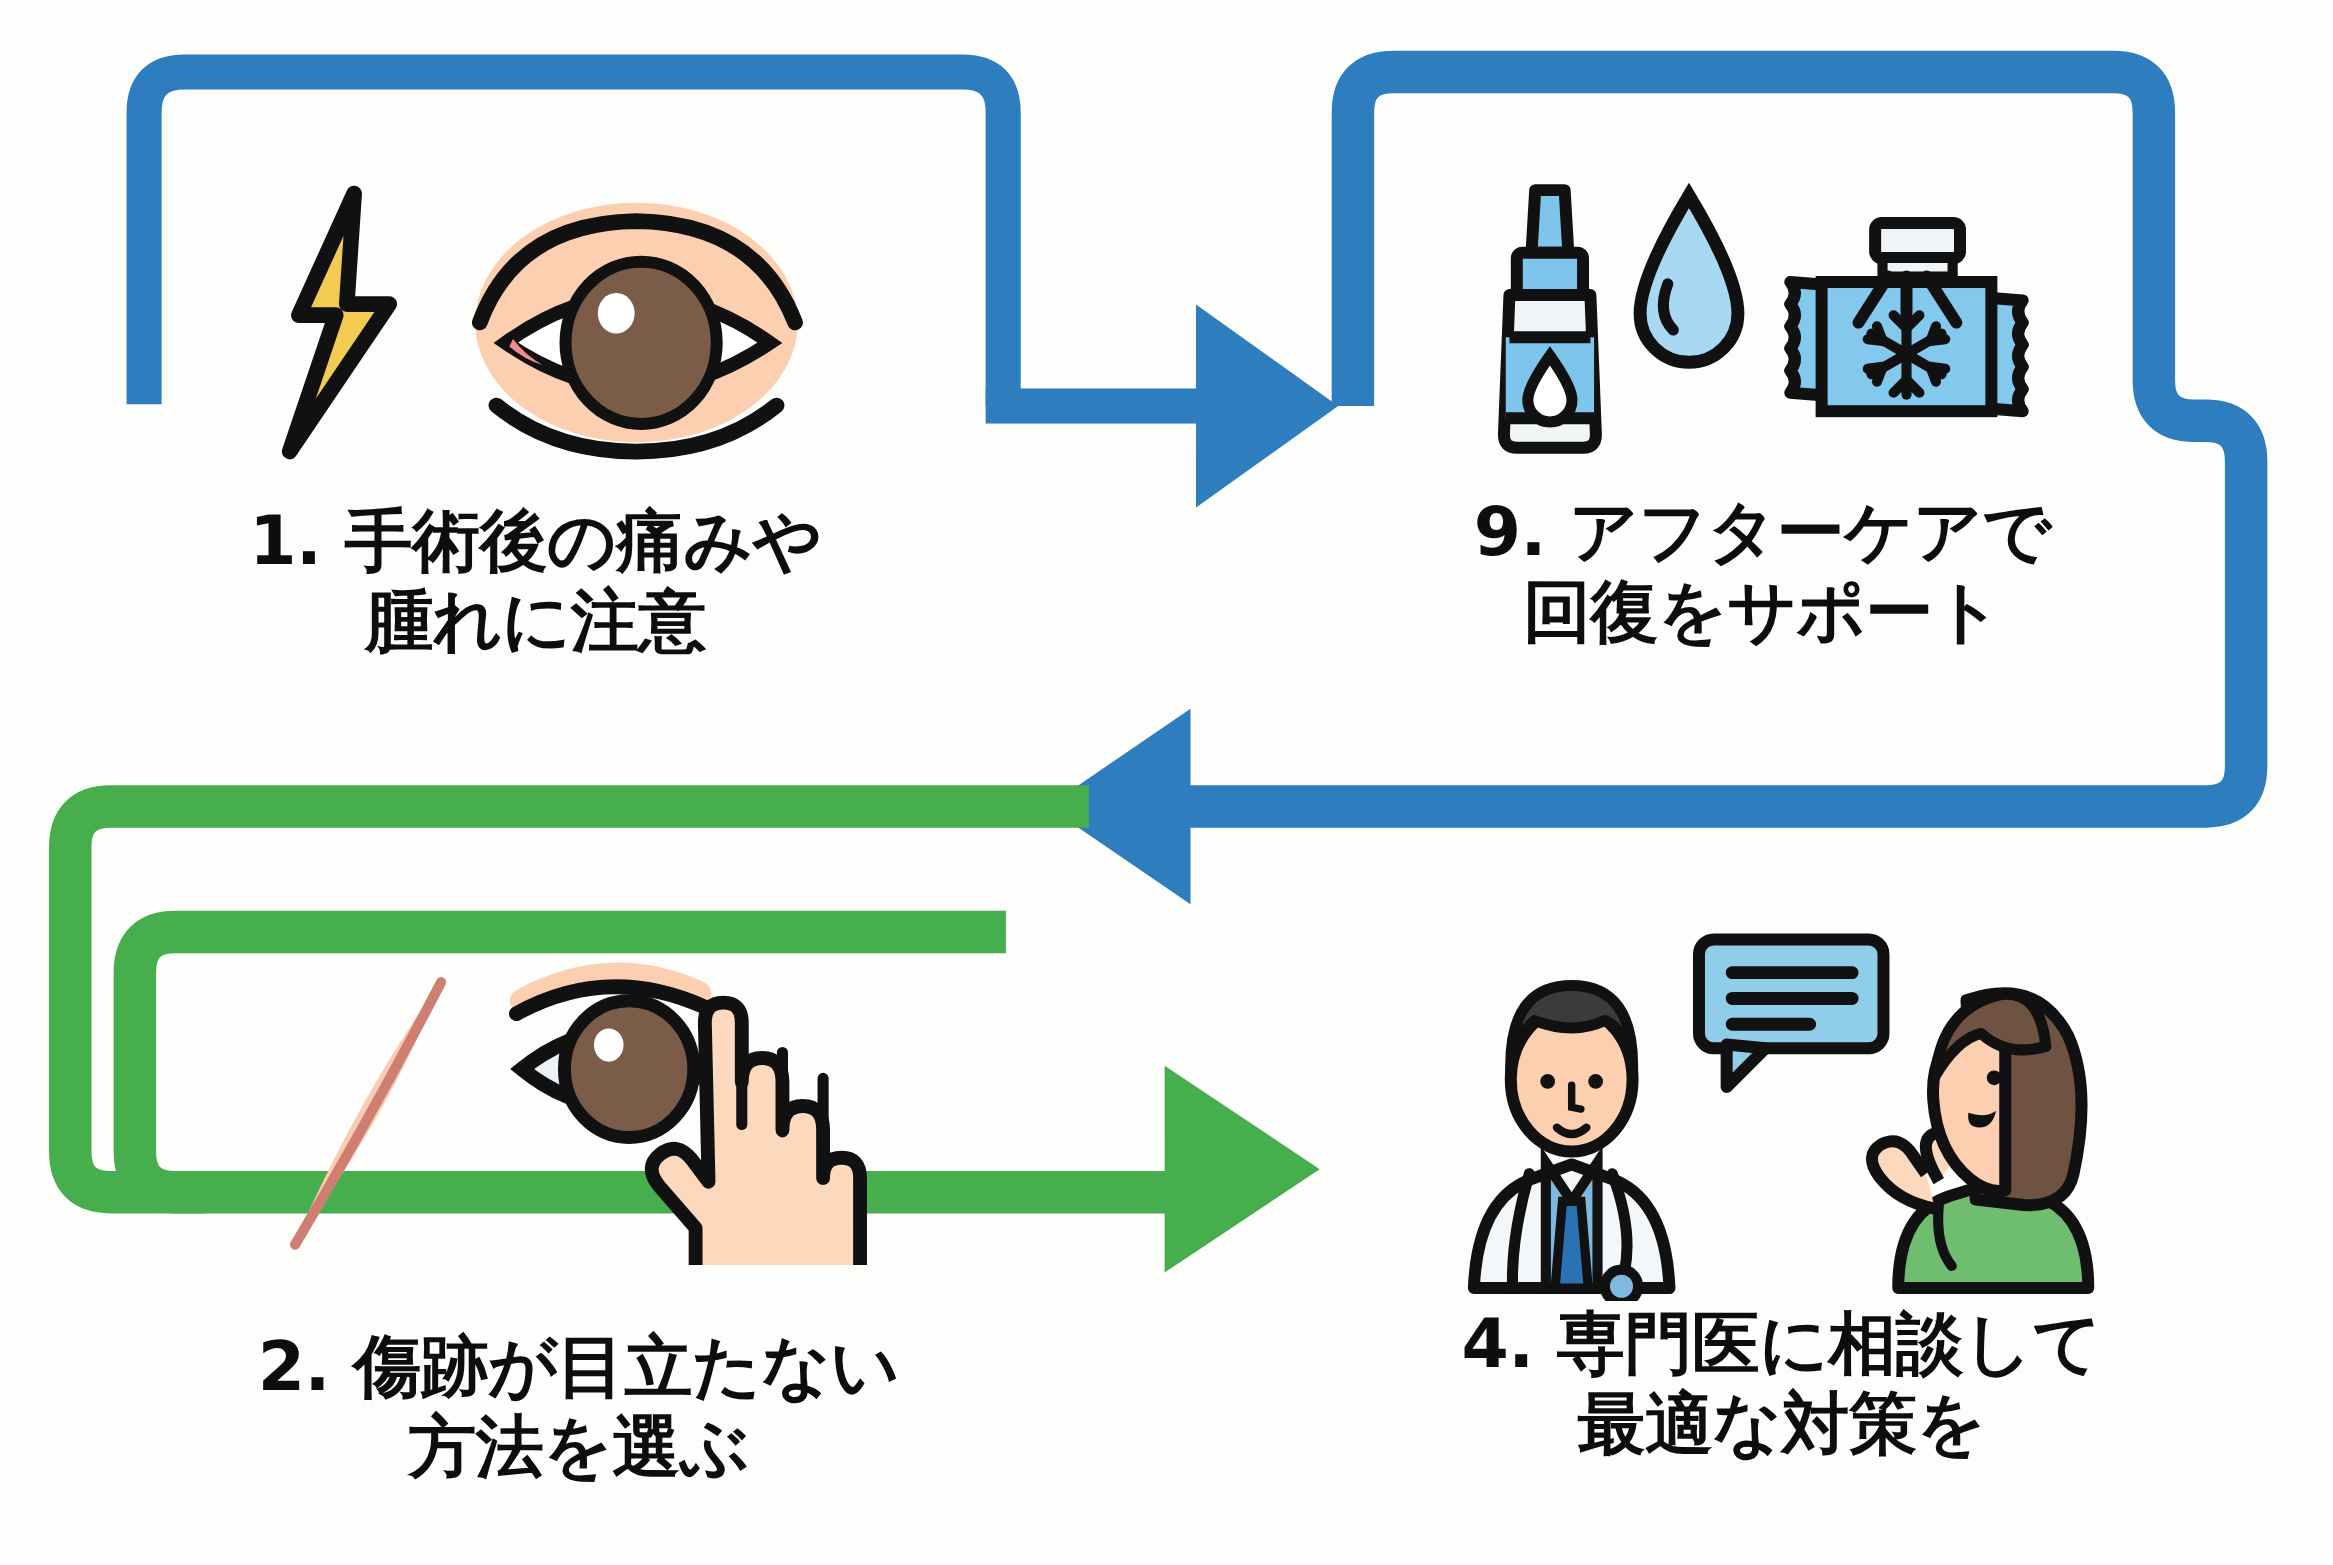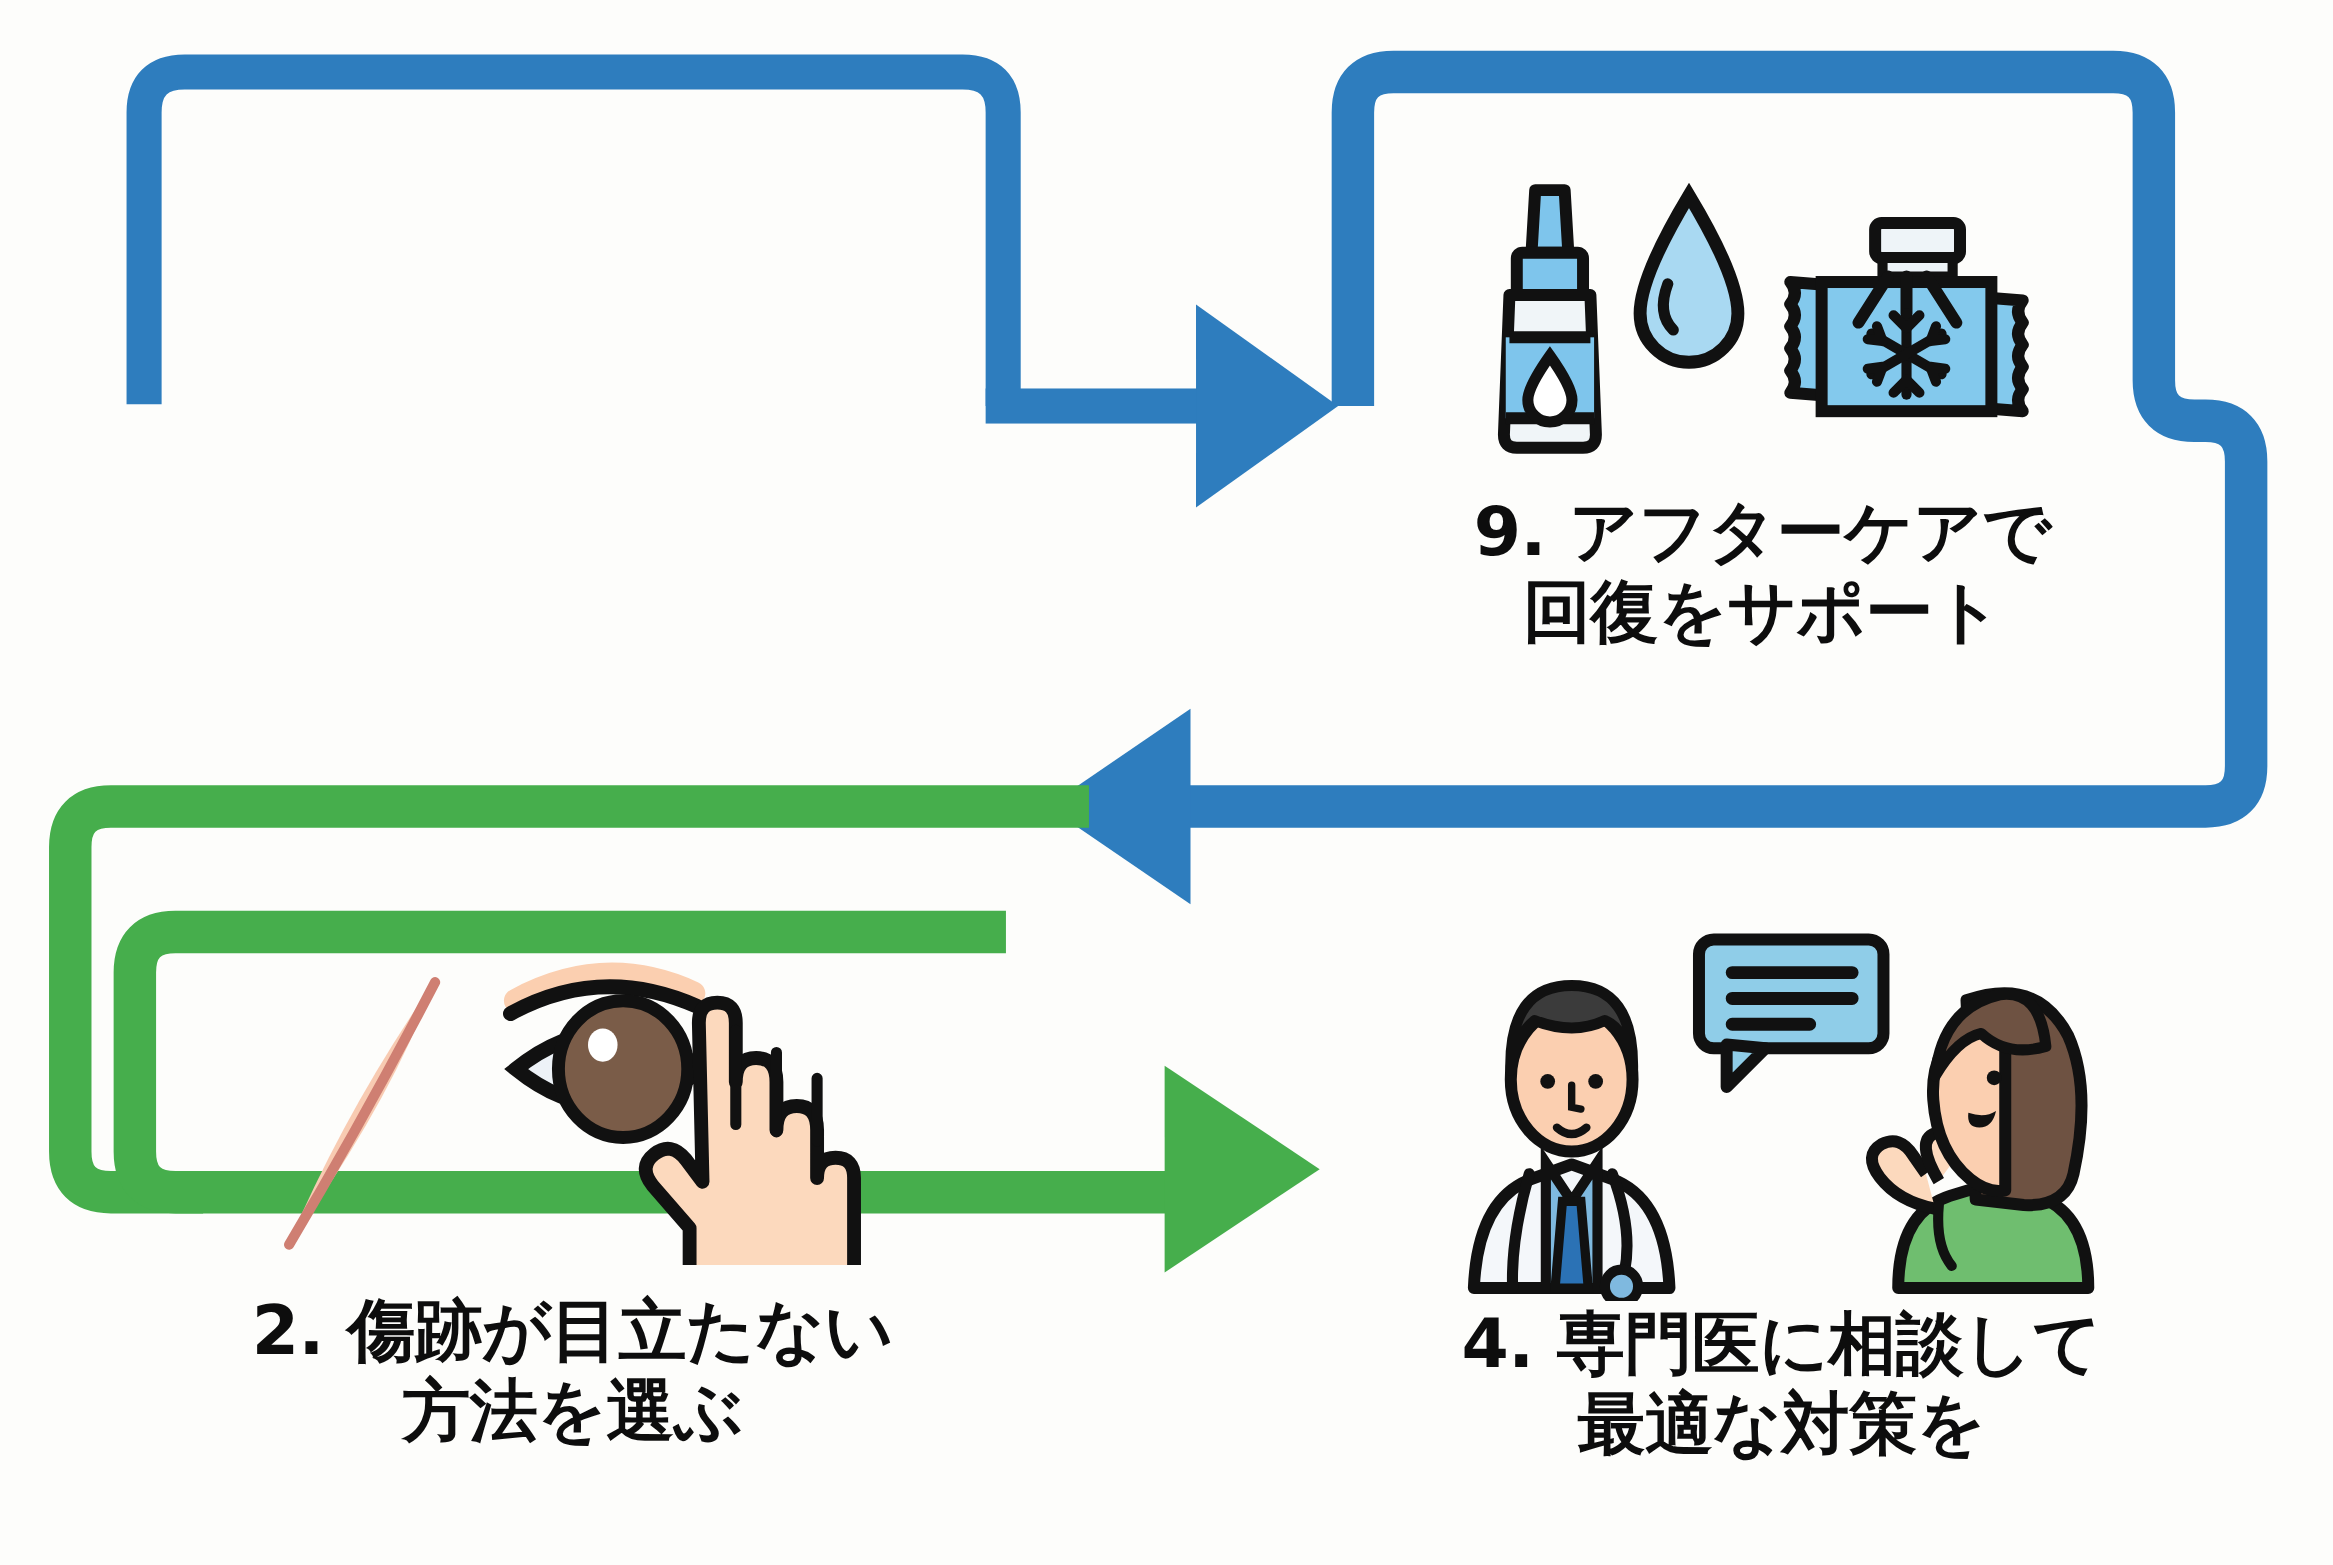--- a/index.html
+++ b/index.html
@@ -42,21 +42,21 @@
     color: #0d0d0d;
     font-size: 68px;
     line-height: 1.17;
     letter-spacing: -0.5px;
     white-space: pre;
     font-family: "DejaVu Sans", "Liberation Sans", sans-serif;
   }
   
   #step-1 { left: 157px;  top: 175px;  width: 757px; }
   #step-3 { left: 1384px; top: 175px;  width: 757px; }
-  #step-2 { left: 157px;  top: 960px; width: 831px; }
+  #step-2 { left: 163px;  top: 960px; width: 831px; gap: 36px; }
   #step-4 { left: 1366px; top: 932px; width: 831px; }
 
   #step-1 .step-caption { margin-top: 31px; }
   #step-3 .step-caption { margin-top: 31px; }
   #step-2 .step-caption { margin-top: 26px; }
   #step-4 .step-caption { margin-top: 3px; }
 </style>
 </head>
 <body>
 
@@ -107,20 +107,40 @@
                L 190 1010
                Q 146 1010 146 1054
                L 146 1248
                Q 146 1292 190 1292
                L 1320 1292" fill="none" stroke="#46ae4c" stroke-width="46" stroke-linecap="butt"></path>
 
       <polygon points="1430,1267 1262,1155 1262,1379" fill="#46ae4c"></polygon>
     </g>
   </svg>
 
+  <div class="step" id="step-1">
+    <div class="step-icons">
+
+      <svg width="175" height="295" viewBox="0 0 190 320">
+        <path d="M112 20 L52 152 L92 152 L42 300 L150 140 L104 140 Z" fill="#f2cc52" stroke="#111111" stroke-width="17" stroke-linejoin="round"></path>
+      </svg>
+
+      <svg width="369" height="295" viewBox="0 0 400 320" style="margin-left:26px;">
+        <ellipse cx="200" cy="160" rx="175" ry="130" fill="#fbcfb0"></ellipse>
+        <path d="M30 160 Q70 52 200 50 Q330 52 372 160" fill="none" stroke="#111111" stroke-width="17" stroke-linecap="round"></path>
+        <path d="M48 250 Q110 300 200 300 Q290 300 352 250" fill="none" stroke="#111111" stroke-width="17" stroke-linecap="round"></path>
+        <path d="M58 182 Q200 80 345 182 Q200 280 58 182 Z" fill="#ffffff" stroke="#111111" stroke-width="15"></path>
+        <path d="M62 186 Q78 200 98 206 Q80 196 66 178 Z" fill="#ee8d8d"></path>
+        <ellipse cx="205" cy="182" rx="82" ry="88" fill="#7a5c48" stroke="#111111" stroke-width="13"></ellipse>
+        <ellipse cx="178" cy="150" rx="20" ry="22" fill="#ffffff"></ellipse>
+      </svg>
+    </div>
+    <div class="step-caption"><span>1. 手術後の痛みや</span>
+<span>腫れに注意</span></div>
+  </div>
 
   <div class="step" id="step-3">
     <div class="step-icons">
 
       <svg width="138" height="286" viewBox="0 0 150 310">
         <path d="M60 16 L92 16 L96 84 L56 84 Z" fill="#7ec5ec" stroke="#111111" stroke-width="13" stroke-linejoin="round"></path>
         <rect x="40" y="84" width="72" height="46" rx="6" fill="#7ec5ec" stroke="#111111" stroke-width="13"></rect>
         <path d="M32 130 L120 130 L126 282 Q126 296 112 296 L40 296 Q26 296 26 282 Z" fill="#f0f5f8" stroke="#111111" stroke-width="13" stroke-linejoin="round"></path>
         <rect x="28" y="176" width="96" height="88" fill="#7ec5ec"></rect>
         <path d="M32 176 L120 176 M28 264 L124 264" stroke="#111111" stroke-width="13"></path>

